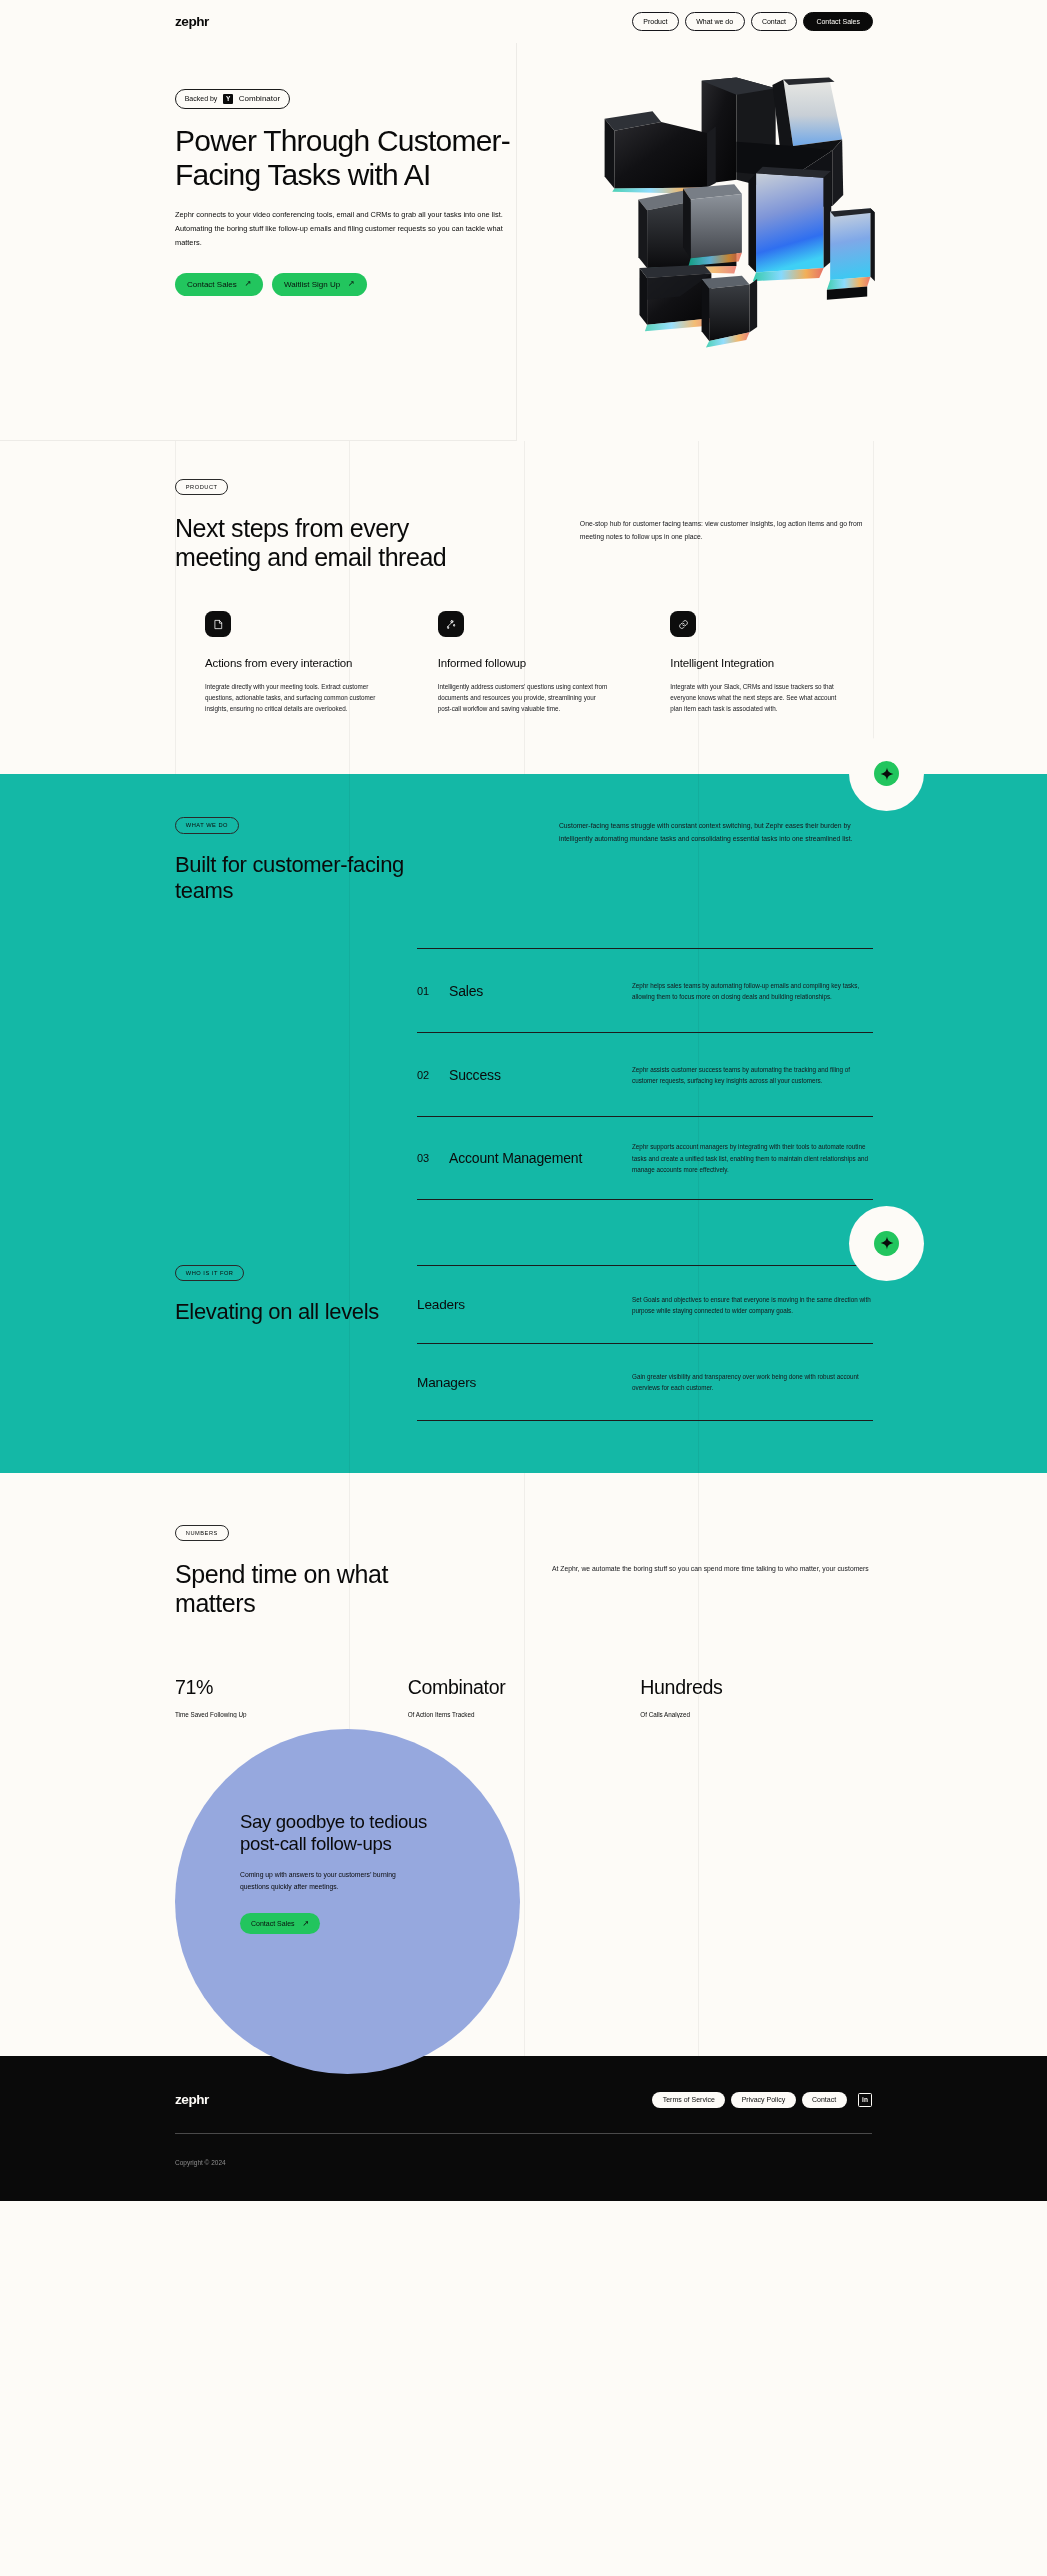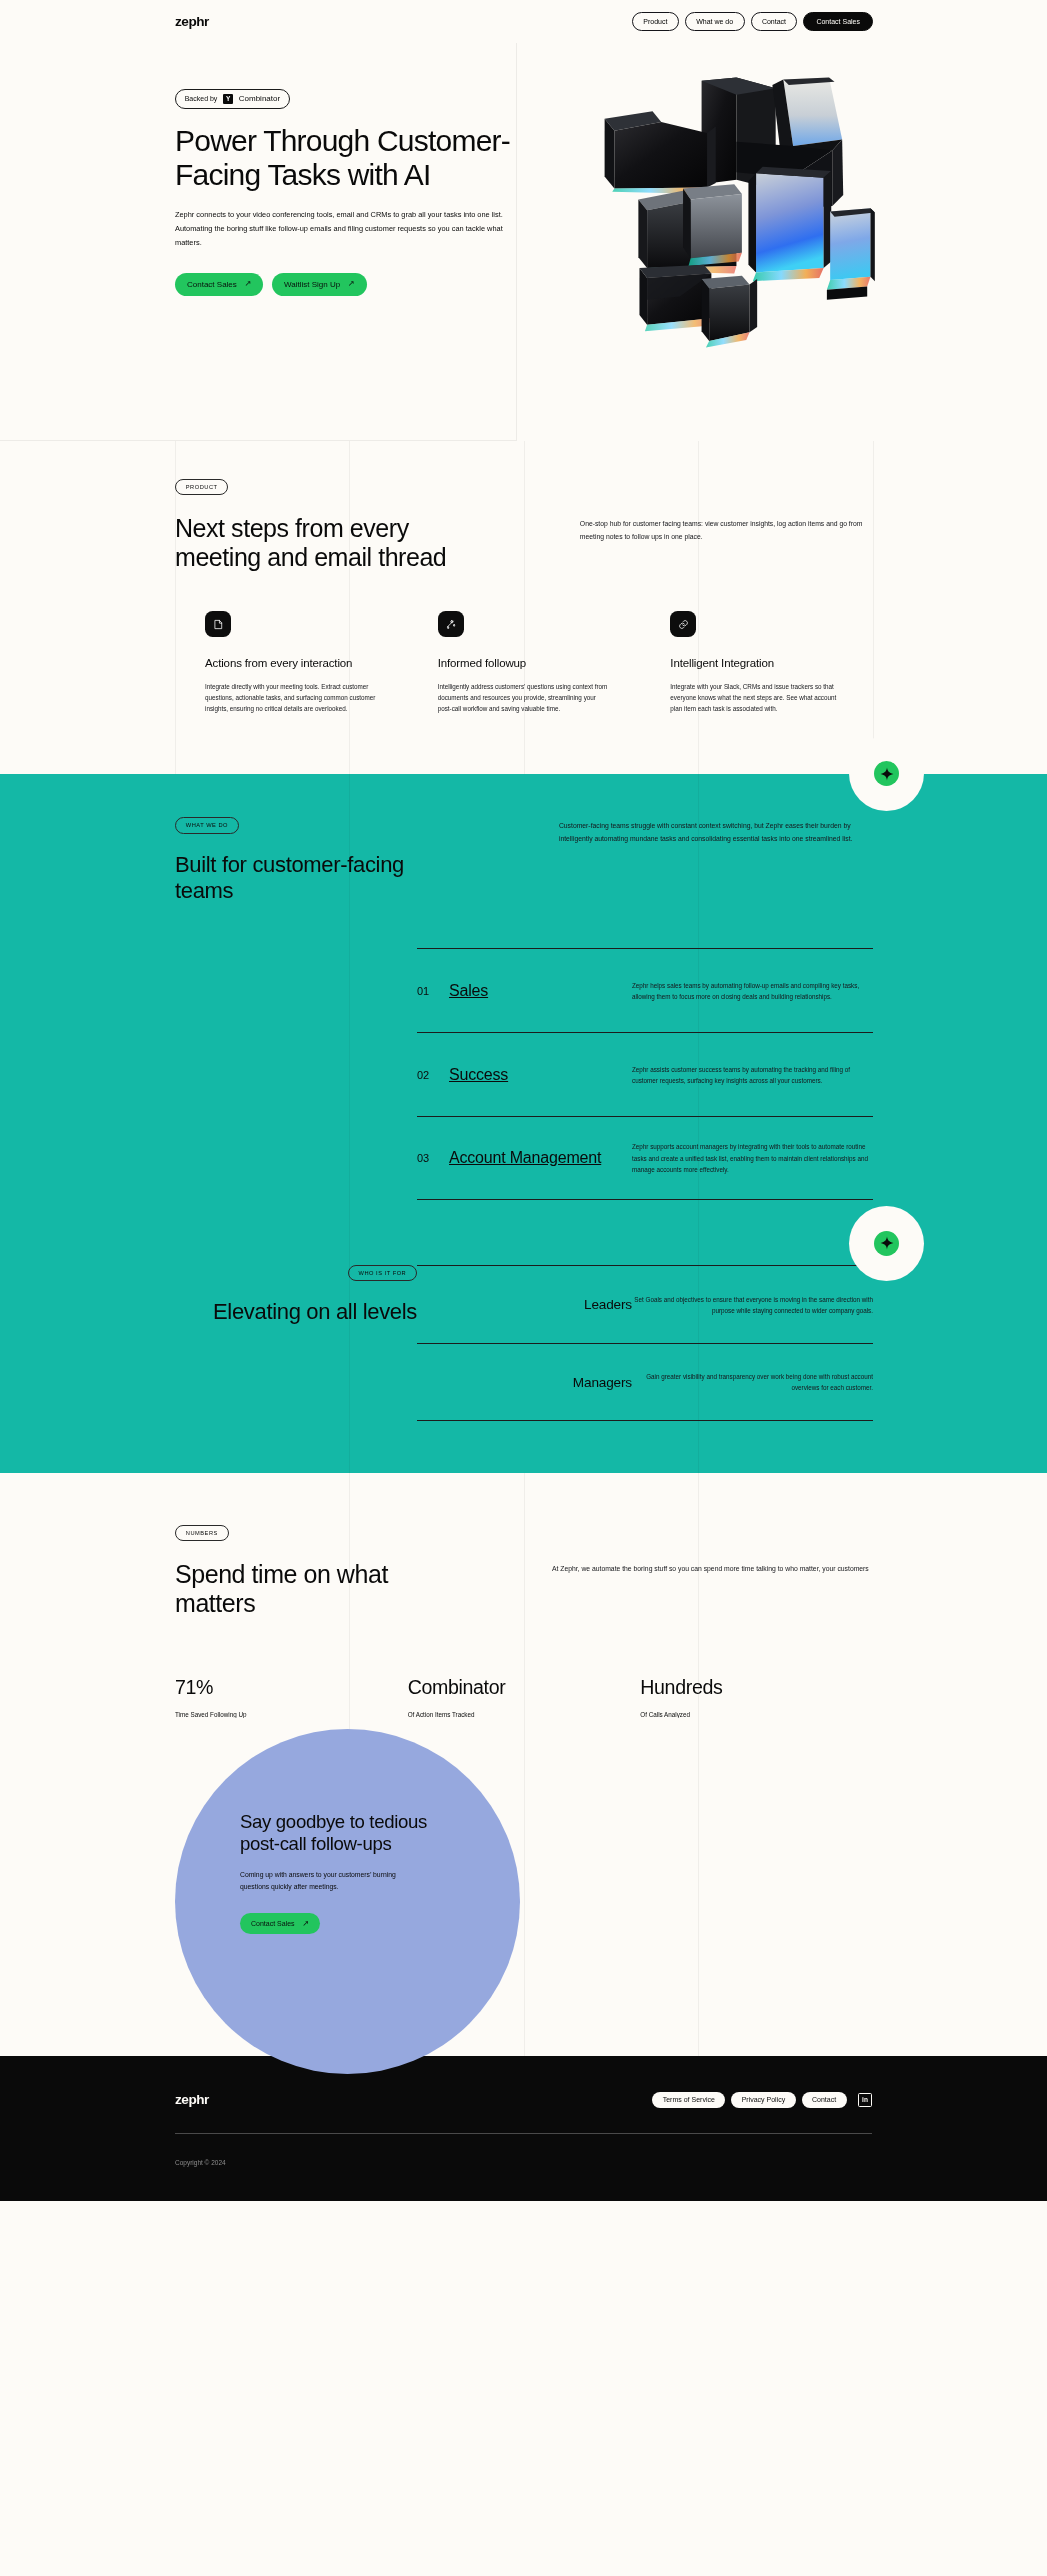--- a/index.html
+++ b/index.html
@@ -115,33 +115,33 @@
 
   .blue-head { position:relative; display:flex; }
   .blue-head .lt { width:46%; }
   .blue-head .lt h2 { margin-top:18.6px; max-width:229px; }
   .blue-head .rt { width:45%; margin-left:auto; padding-top:3.3px; }
 
   .rows { position:relative; margin-top:44px; margin-left:auto; width:456px; }
   .row { display:flex; align-items:center; border-top:0.5px solid #1c1c1c; min-height:84px; padding:14px 0; }
   .row:last-child { border-bottom:0.5px solid #1c1c1c; }
   .row .num { width:32px; font-size:11px; letter-spacing:-.01em; }
-  .row .name { flex:1; font-size:16px; letter-spacing:-.012em;text-decoration:underline; }
+  .row .name { flex:1; font-size:14px; letter-spacing:-.012em; }
   .row .desc { width:241px; }
 
   .level-rows { position:relative; margin-top:38px; margin-left:auto; width:456px; }
   .lrow { display:flex; align-items:center; border-top:0.5px solid #1c1c1c; min-height:78px; padding:12px 0; }
   .lrow:last-child { border-bottom:0.5px solid #1c1c1c; }
   .lrow .name { flex:1; font-size:13.6px; letter-spacing:-.012em; }
   .lrow .desc { width:241px; }
 
   .levels-head { position:relative; margin-top:0; }
   .levels-head .tag { position:relative; }
   .levels-head h2 { margin-top:17.5px; }
-  .levels-block { position:relative; display:flex;text-align:right; }
+  .levels-block { position:relative; display:flex; }
   .levels-block .lt { width:46%; padding-top:0; }
   .levels-block .rt { width:456px; margin-left:auto; }
 
   
   .numbers { position:relative; background:#fdfbf7; padding-top:52px; padding-bottom:0; }
   .num-head { position:relative; display:flex; margin-top:18.6px; }
   .num-head h2 { width:40%; }
   .num-head .rt { width:46%; margin-left:auto; padding-top:3.3px; }
   .stats { position:relative; display:flex; margin-top:57px; }
   .stat { width:33.33%; padding-right:33px; }

